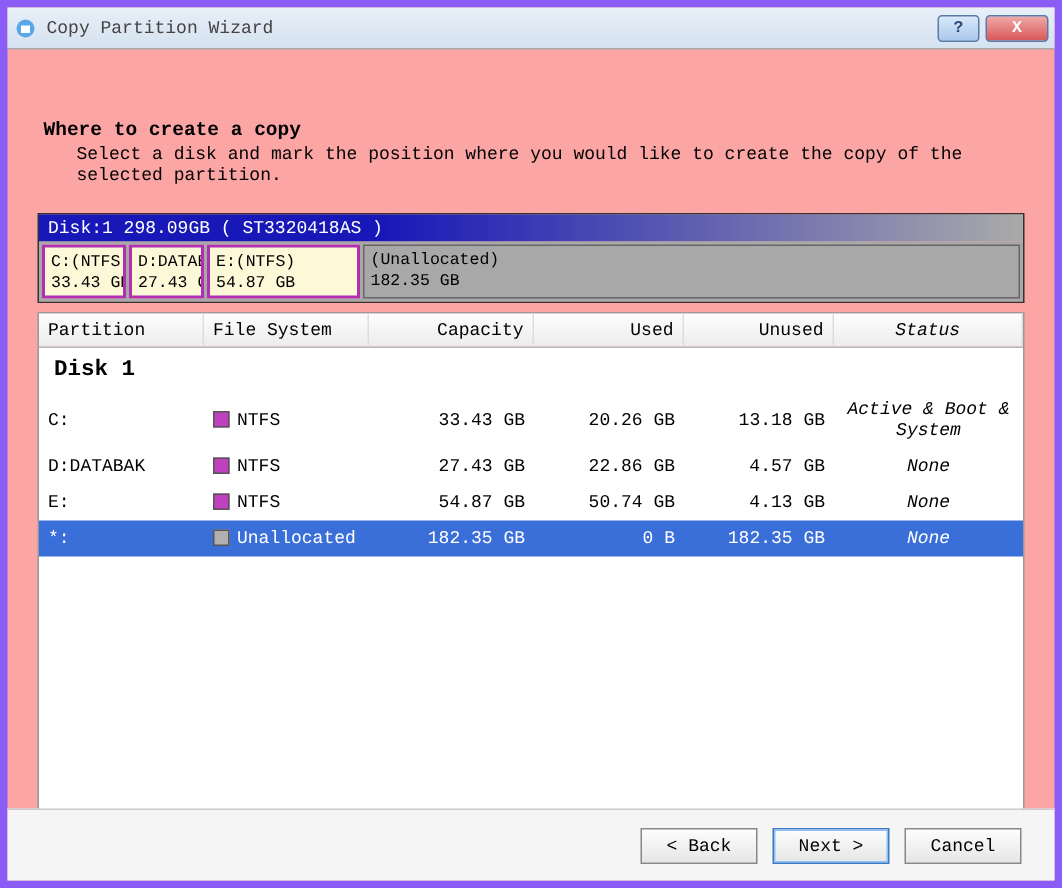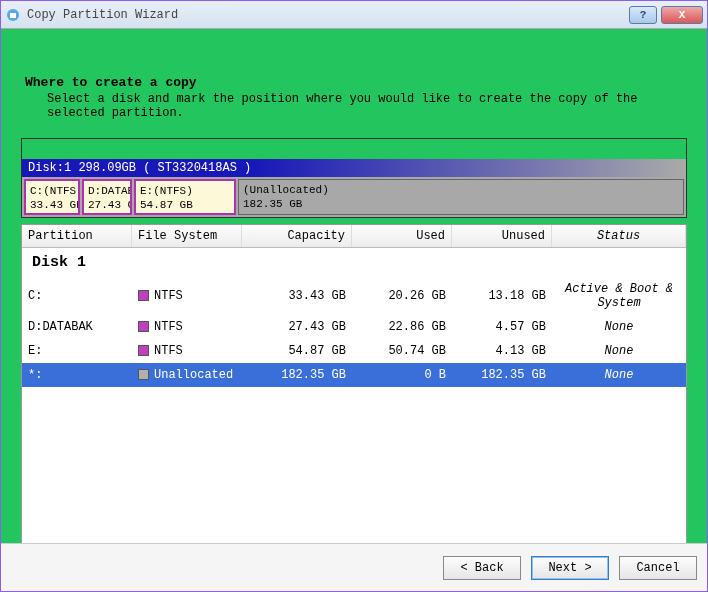--- a/index.html
+++ b/index.html
@@ -1,30 +1,30 @@
 <!DOCTYPE html>
 <html><head>
 <meta charset="utf-8">
 <style>
 * { box-sizing: border-box; margin: 0; padding: 0; }
 body { font-family: "Courier New", monospace; font-size: 12px; background: #fff; }
-.window { width: 708px; height: 592px; border: 1px solid #8b5cf6; background: #22c55e; position: relative; }
+.window { width: 708px; height: 592px; border: 5px solid #8b5cf6; background: #fca5a5; position: relative; }
 .titlebar { height: 28px; background: linear-gradient(#e8eff8, #d5e2f0); border-bottom: 1px solid #aaa; display: flex; align-items: center; padding: 0 4px; }
 .titlebar-icon { width: 16px; height: 16px; margin-right: 6px; display: inline-block; }
 .titlebar-icon svg { width: 16px; height: 16px; }
 .titlebar-text { flex: 1; color: #444; font-size: 12px; }
 .win-controls { display: flex; gap: 4px; }
 .win-btn { width: 28px; height: 18px; border: 1px solid #5a7aa8; border-radius: 3px; display: flex; align-items: center; justify-content: center; font-size: 11px; cursor: pointer; }
 .win-help { background: linear-gradient(#d9e8fa, #a9c8ea); color: #2a4a7a; font-weight: bold; }
 .win-close { background: linear-gradient(#f0a8a8, #d85858); color: #fff; font-weight: bold; width: 42px; }
 .content { padding: 18px 10px 10px 10px; }
 .heading { font-weight: bold; font-size: 13px; margin-left: 14px; margin-top: 28px; }
 .subheading { font-size: 12px; margin-left: 36px; margin-top: 2px; }
 .diskbar-wrap { margin: 18px 10px 0 10px; border: 1px solid #333; }
-.diskheader { background: linear-gradient(to right, #1818b8 0%, #1818b8 35%, #aaa 100%); color: #fff; padding: 2px 6px; font-size: 12px; margin-top: 20px; }
+.diskheader { background: linear-gradient(to right, #1818b8 0%, #1818b8 35%, #aaa 100%); color: #fff; padding: 2px 6px; font-size: 12px; }
 .diskblocks { display: flex; height: 40px; background: #a8a8a8; padding: 2px; gap: 2px; }
 .dblock { border: 2px solid #b030b0; background: #fdf8d8; padding: 3px 4px; font-size: 11px; line-height: 1.3; overflow: hidden; white-space: nowrap; }
 .dblock.unalloc { border: 1px solid #666; background: #a8a8a8; color: #000; flex: 1; }
 .table-wrap { margin: 6px 10px 0 10px; border: 1px solid #999; height: 360px; display: flex; flex-direction: column; }
 .thead { display: flex; background: linear-gradient(#fdfdfd, #ececec); border-bottom: 1px solid #bbb; font-size: 12px; }
 .thead > div { padding: 4px 6px; border-right: 1px solid #ddd; }
 .col-part { width: 110px; }
 .col-fs { width: 110px; }
 .col-cap { width: 110px; text-align: right; }
 .col-used { width: 100px; text-align: right; }
@@ -35,21 +35,21 @@
 .trow { display: flex; font-size: 12px; padding: 5px 0; align-items: center; }
 .trow > div { padding: 0 6px; }
 .trow.selected { background: #3a6ed8; color: #fff; }
 .fs-swatch { display: inline-block; width: 11px; height: 11px; border: 1px solid #555; margin-right: 5px; vertical-align: middle; }
 .sw-ntfs { background: #c040c0; }
 .sw-unalloc { background: #b0b0b0; }
 .hscroll { height: 18px; background: #f0f0f0; border-top: 1px solid #ccc; position: relative; display: flex; align-items: center; }
 .hscroll-btn { width: 16px; height: 16px; border: 1px solid #aaa; background: linear-gradient(#fdfdfd,#e8e8e8); font-size: 9px; display: flex; align-items: center; justify-content: center; cursor: pointer; }
 .hscroll-track { flex: 1; position: relative; height: 16px; }
 .hscroll-thumb { position: absolute; left: 40%; width: 20px; height: 14px; top: 1px; background: linear-gradient(#fafafa,#dcdcdc); border: 1px solid #aaa; border-radius: 2px; }
-.footer { position: absolute; bottom: 0; left: 0; right: 0; height: 48px; border-top: 1px solid #ccc; background: #f5f5f5; display: flex; align-items: center; justify-content: flex-end; padding: 0 10px; gap: 10px; }
+.footer { position: absolute; bottom: 0; left: 0; right: 0; height: 48px; border-top: 1px solid #ccc; background: #f5f5f5; display: flex; align-items: center; justify-content: flex-end; padding: 0 22px; gap: 10px; }
 .btn { min-width: 78px; height: 24px; border: 1px solid #888; background: linear-gradient(#fdfdfd,#e6e6e6); font-size: 12px; cursor: pointer; font-family: inherit; }
 .btn.primary { border: 1px solid #3a7ac8; box-shadow: 0 0 0 1px #8ec2f0 inset; }
 </style>
 </head>
 <body>
 
 <div class="window">
 
   <div class="titlebar">
     <span class="titlebar-icon">

